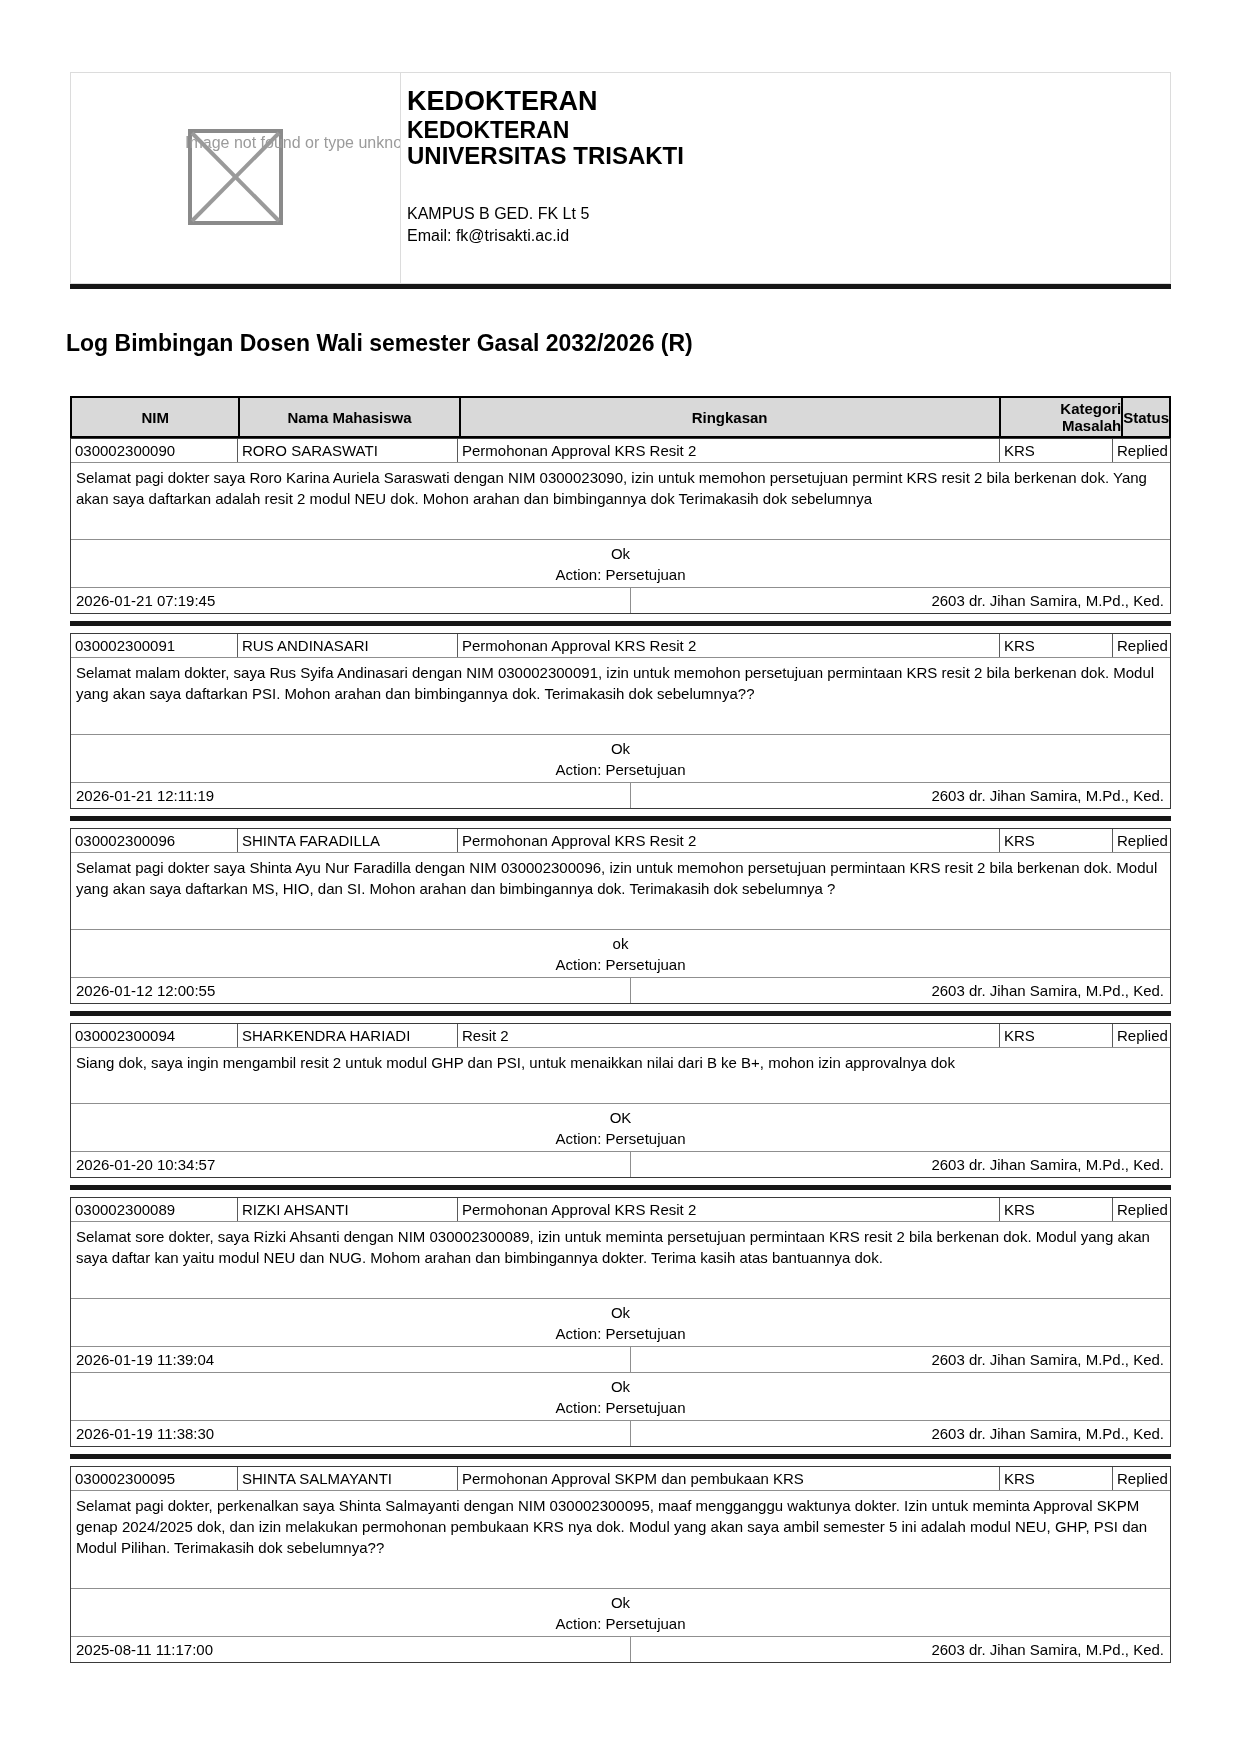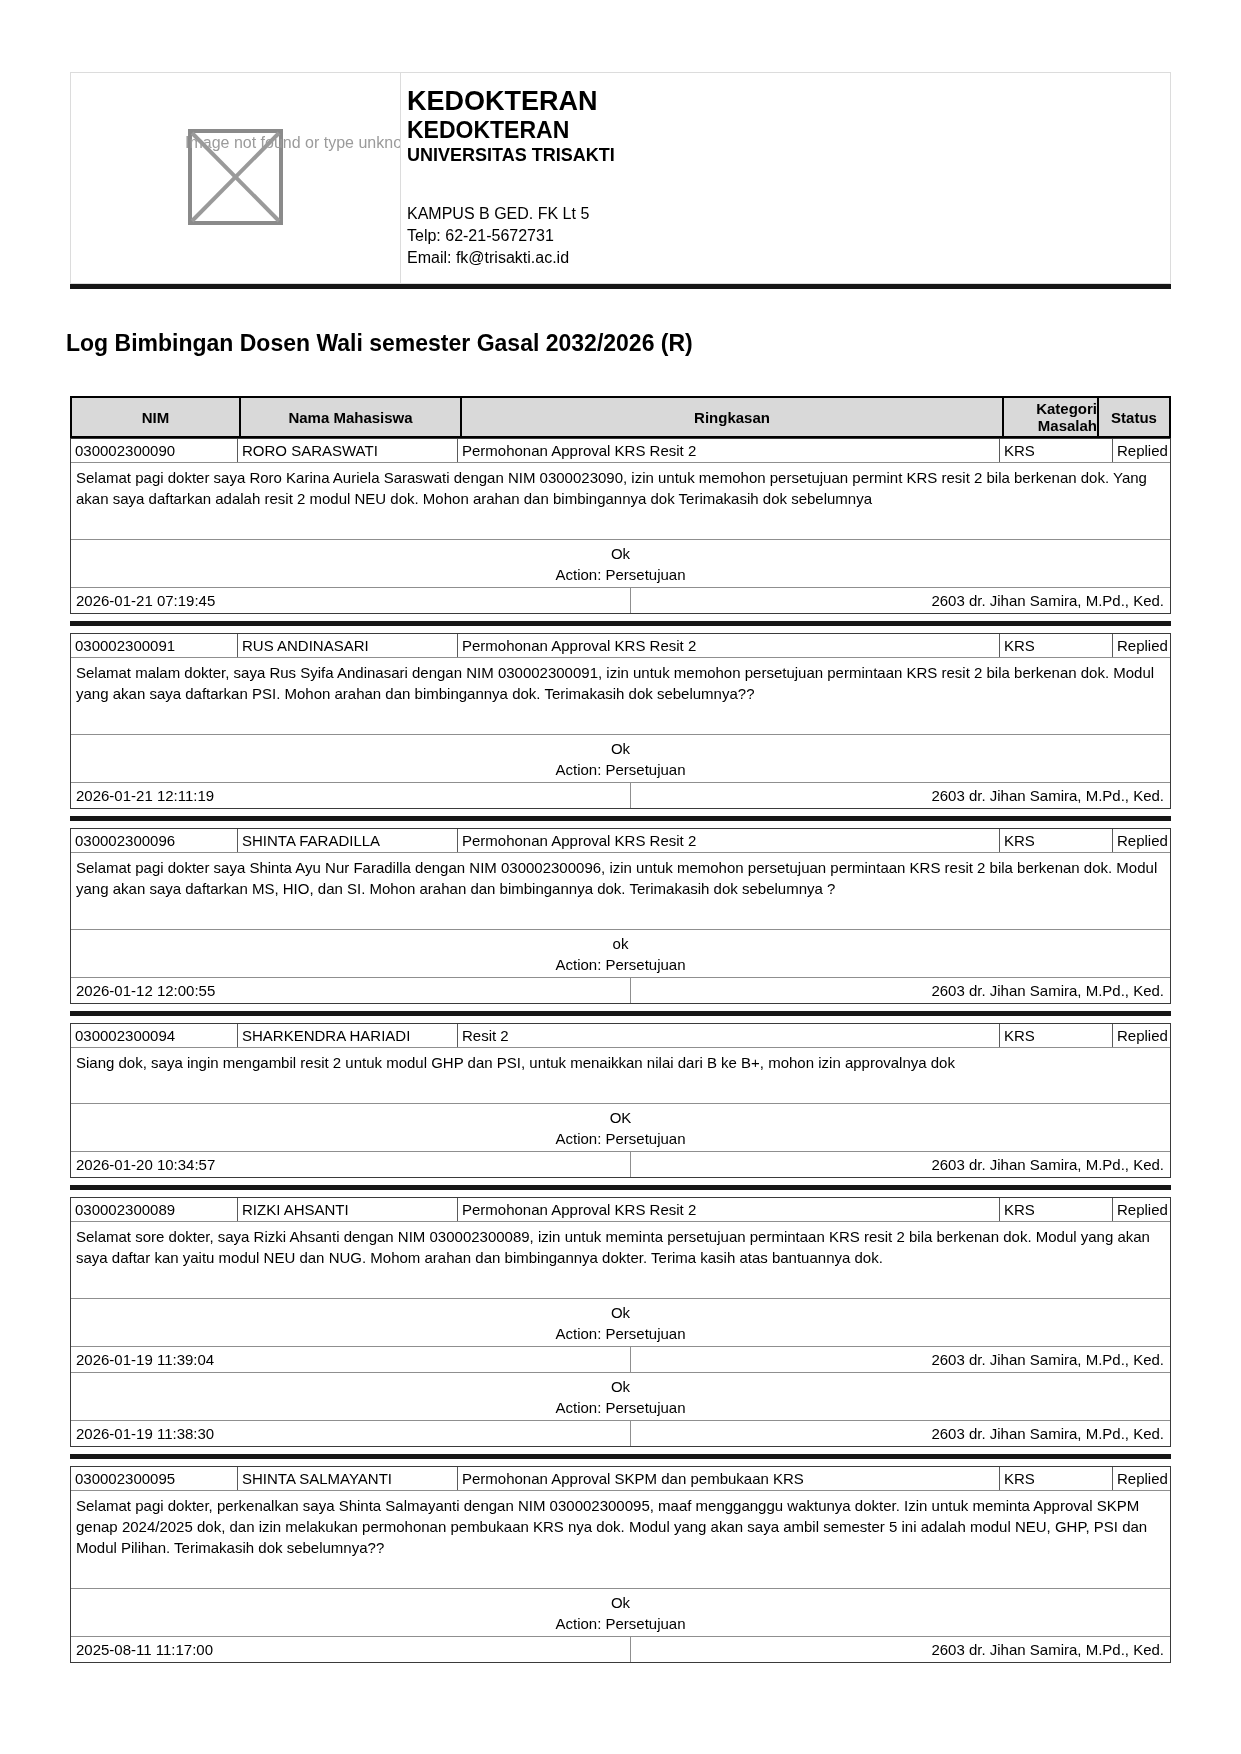--- a/index.html
+++ b/index.html
@@ -31,21 +31,21 @@
     width:95px; height:96px;
   }
   .img-alt {
     position:absolute; left:114px; top:61px;
     font-size:16px; line-height:17px;
     color:#9b9b9b; white-space:nowrap;
   }
   .lh-right { flex:1; padding:13px 0 0 6px; box-sizing:border-box; }
   .fac1 { font-size:27px; font-weight:bold; line-height:31px; }
   .fac2 { font-size:23px; font-weight:bold; line-height:27px; }
-  .univ { font-size:18px; font-weight:bold; line-height:23px; }
+  .univ { font-size:24px; font-weight:bold; line-height:23px; }
   .addr { font-size:16px; line-height:22px; }
   .addr.first { margin-top:36px; }
 
   .thick-rule {
     position:absolute; left:70px; top:284px;
     width:1101px; height:5px; background:#161616;
   }
 
   .doc-title {
     position:absolute; left:66px; top:330px; margin:0;
@@ -64,21 +64,21 @@
     font-weight:bold; font-size:15px;
   }
   .th {
     display:flex; align-items:center; justify-content:center;
     text-align:right; box-sizing:border-box; line-height:17px;
   }
   .th + .th { border-left:2px solid #000; }
   .h-nim { width:167px; }
   .h-nama { width:221px; }
   .h-ring { width:542px; }
-  .h-kat { width:95px; }
+  .h-kat { width:123px; }
   .h-status { flex:1; }
 
   .entry {
     border:1px solid #3a3a3a;
     box-sizing:border-box;
     background:#fff;
     font-size:15px;
   }
   .entry-row { display:flex; border-bottom:1px solid #8f8f8f; }
   .entry-row .cell {
@@ -125,21 +125,20 @@
         <line x1="4" y1="4" x2="91" y2="92" stroke="#9a9a9a" stroke-width="4"></line>
         <line x1="91" y1="4" x2="4" y2="92" stroke="#9a9a9a" stroke-width="4"></line>
       </svg>
       <div class="img-alt">Image not found or type unknown</div>
     </div>
     <div class="lh-right">
       <div class="fac1">KEDOKTERAN</div>
       <div class="fac2">KEDOKTERAN</div>
       <div class="univ">UNIVERSITAS TRISAKTI</div>
       <div class="addr first">KAMPUS B GED. FK Lt 5</div>
-      <div class="addr">Telp: 62-21-5672731</div>
       <div class="addr">Email: fk@trisakti.ac.id</div>
     </div>
   </div>
 
   <div class="thick-rule"></div>
 
   <h1 class="doc-title">Log Bimbingan Dosen Wali semester Gasal 2032/2026 (R)</h1>
 
   <div class="log-table">
     <div class="thead">

